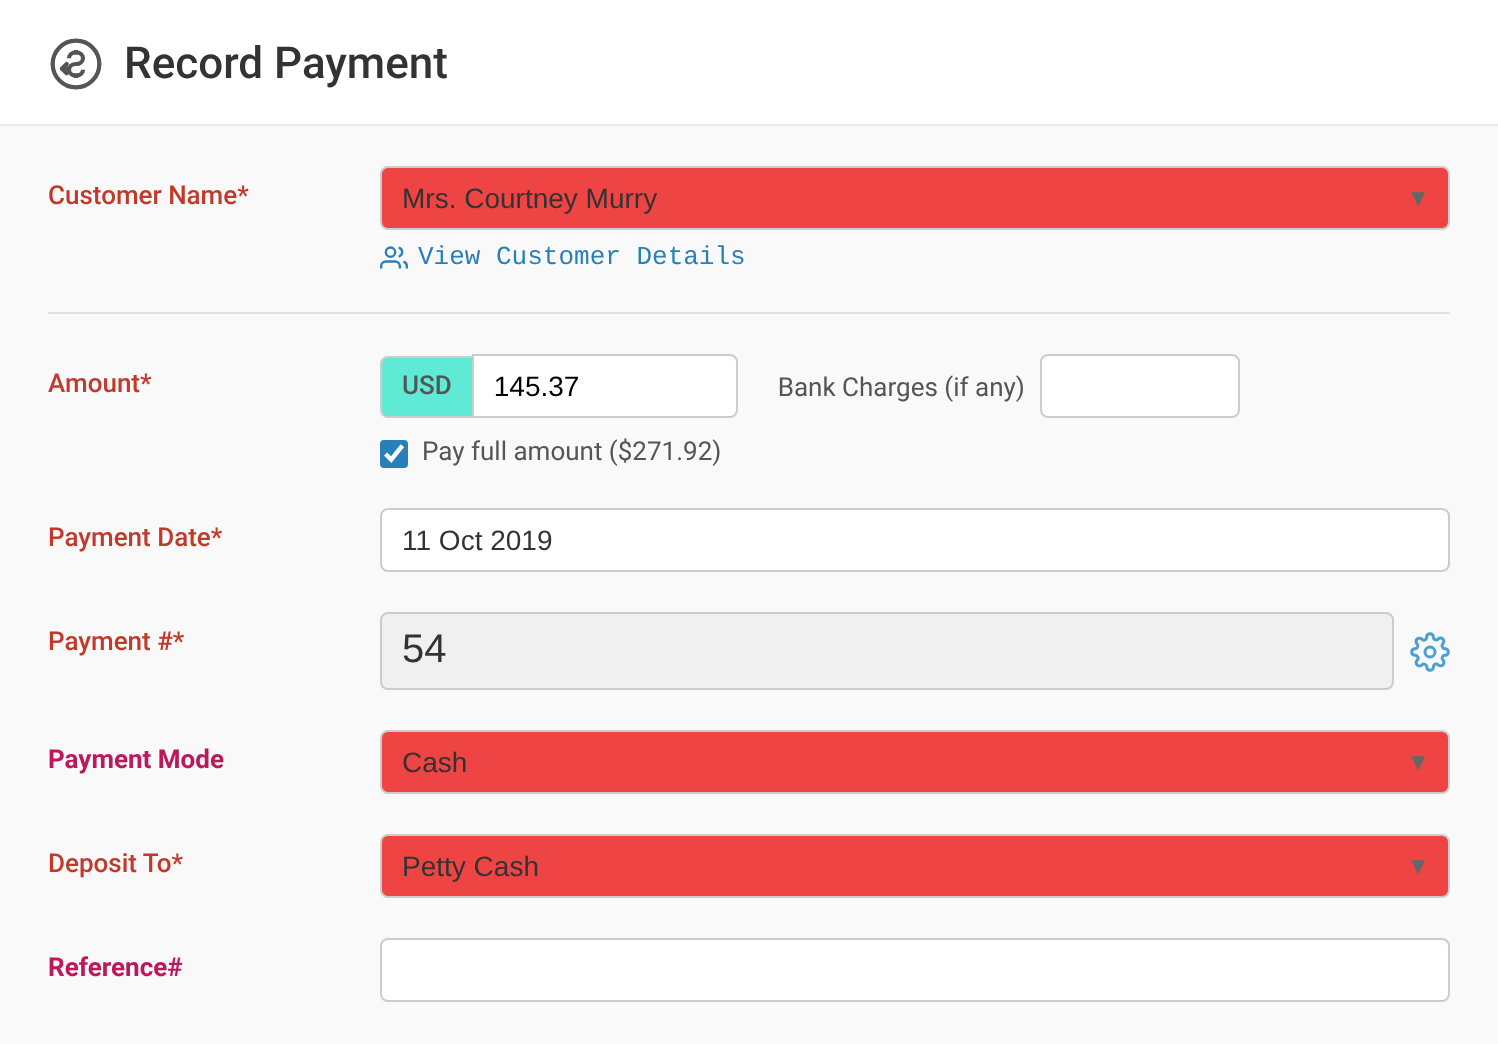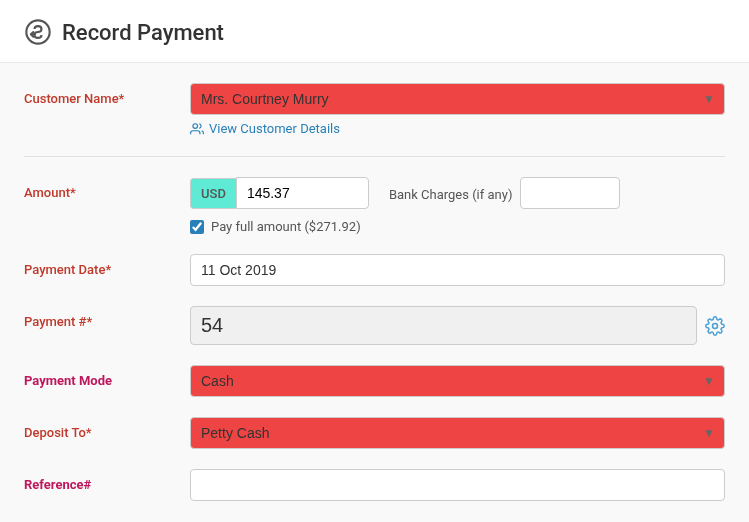--- a/index.html
+++ b/index.html
@@ -95,20 +95,21 @@
     }
 
     .view-customer-link {
       display: flex;
       align-items: center;
       gap: 5px;
       color: #2980b9;
       font-size: 13px;
       cursor: pointer;
       text-decoration: none;
+      font-family: Liberation Mono, monospace;
     }
 
     .currency-label {
       padding: 7px 10px;
       border: 1px solid #ccc;
       border-right: none;
       border-radius: 4px 0 0 4px;
       background: #5eead4;
       font-size: 13px;
       color: #555;

